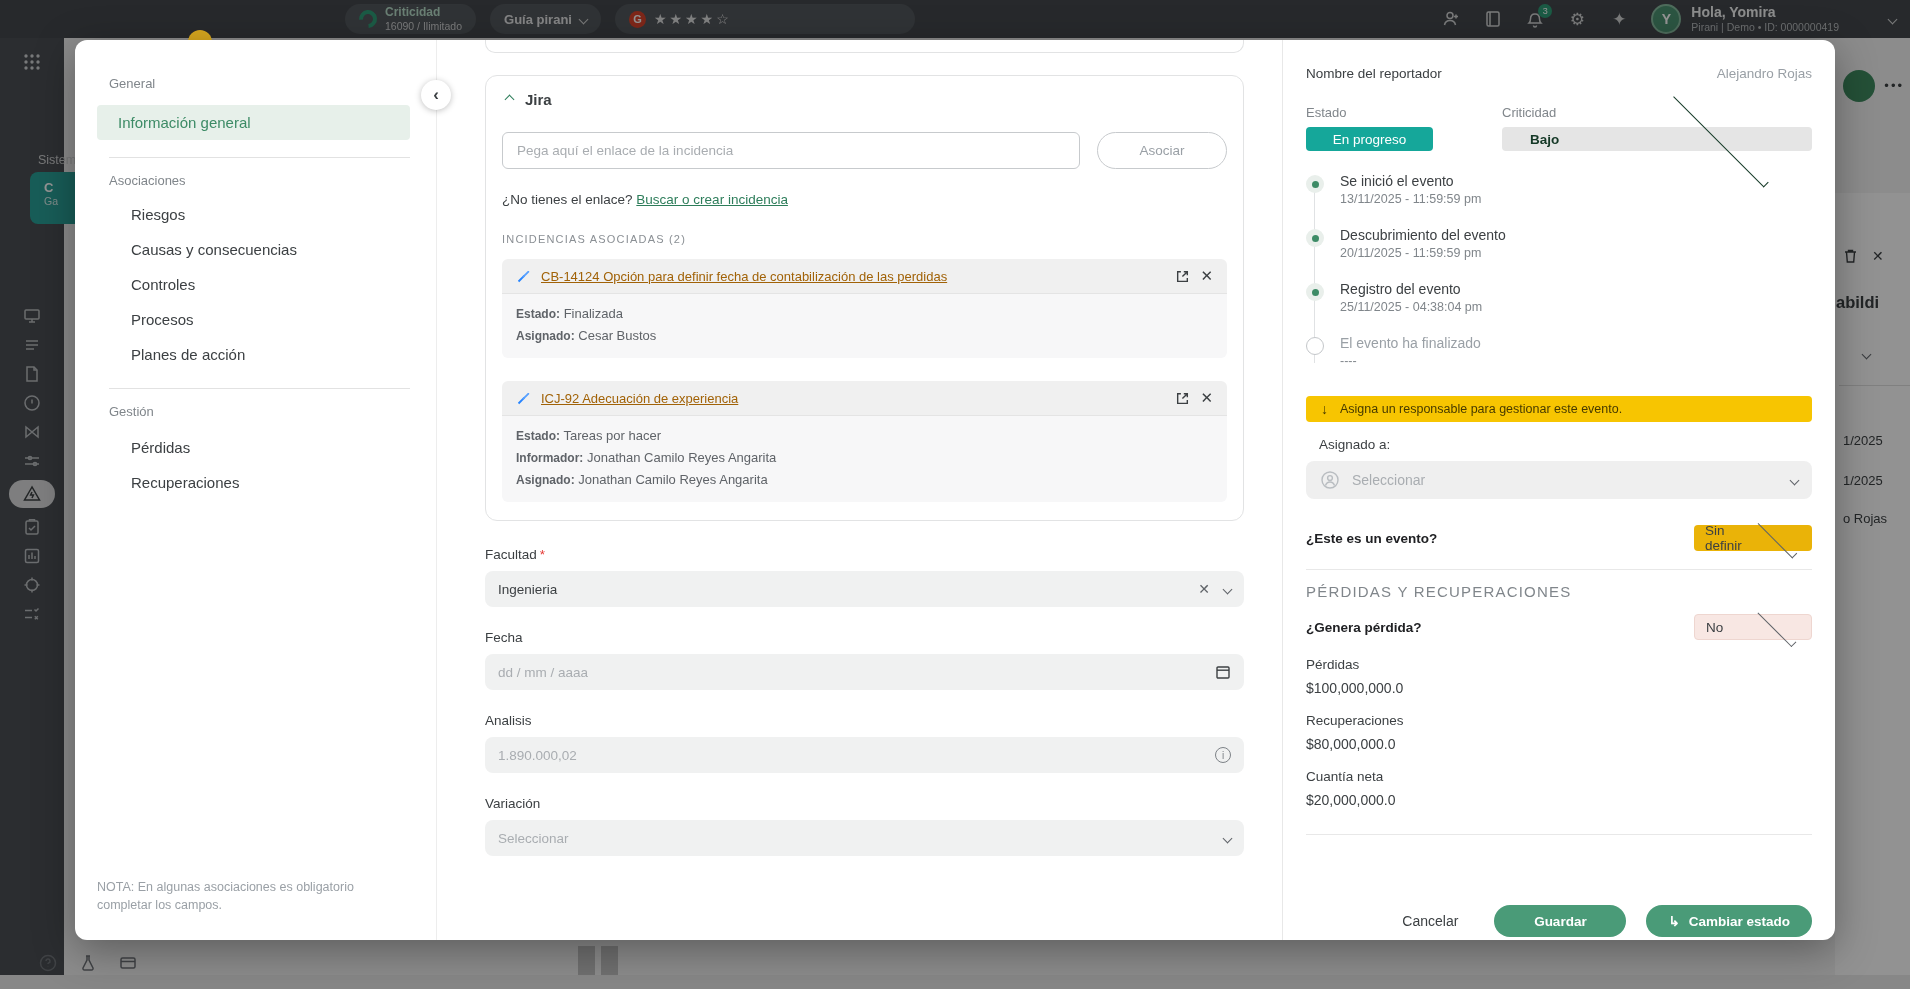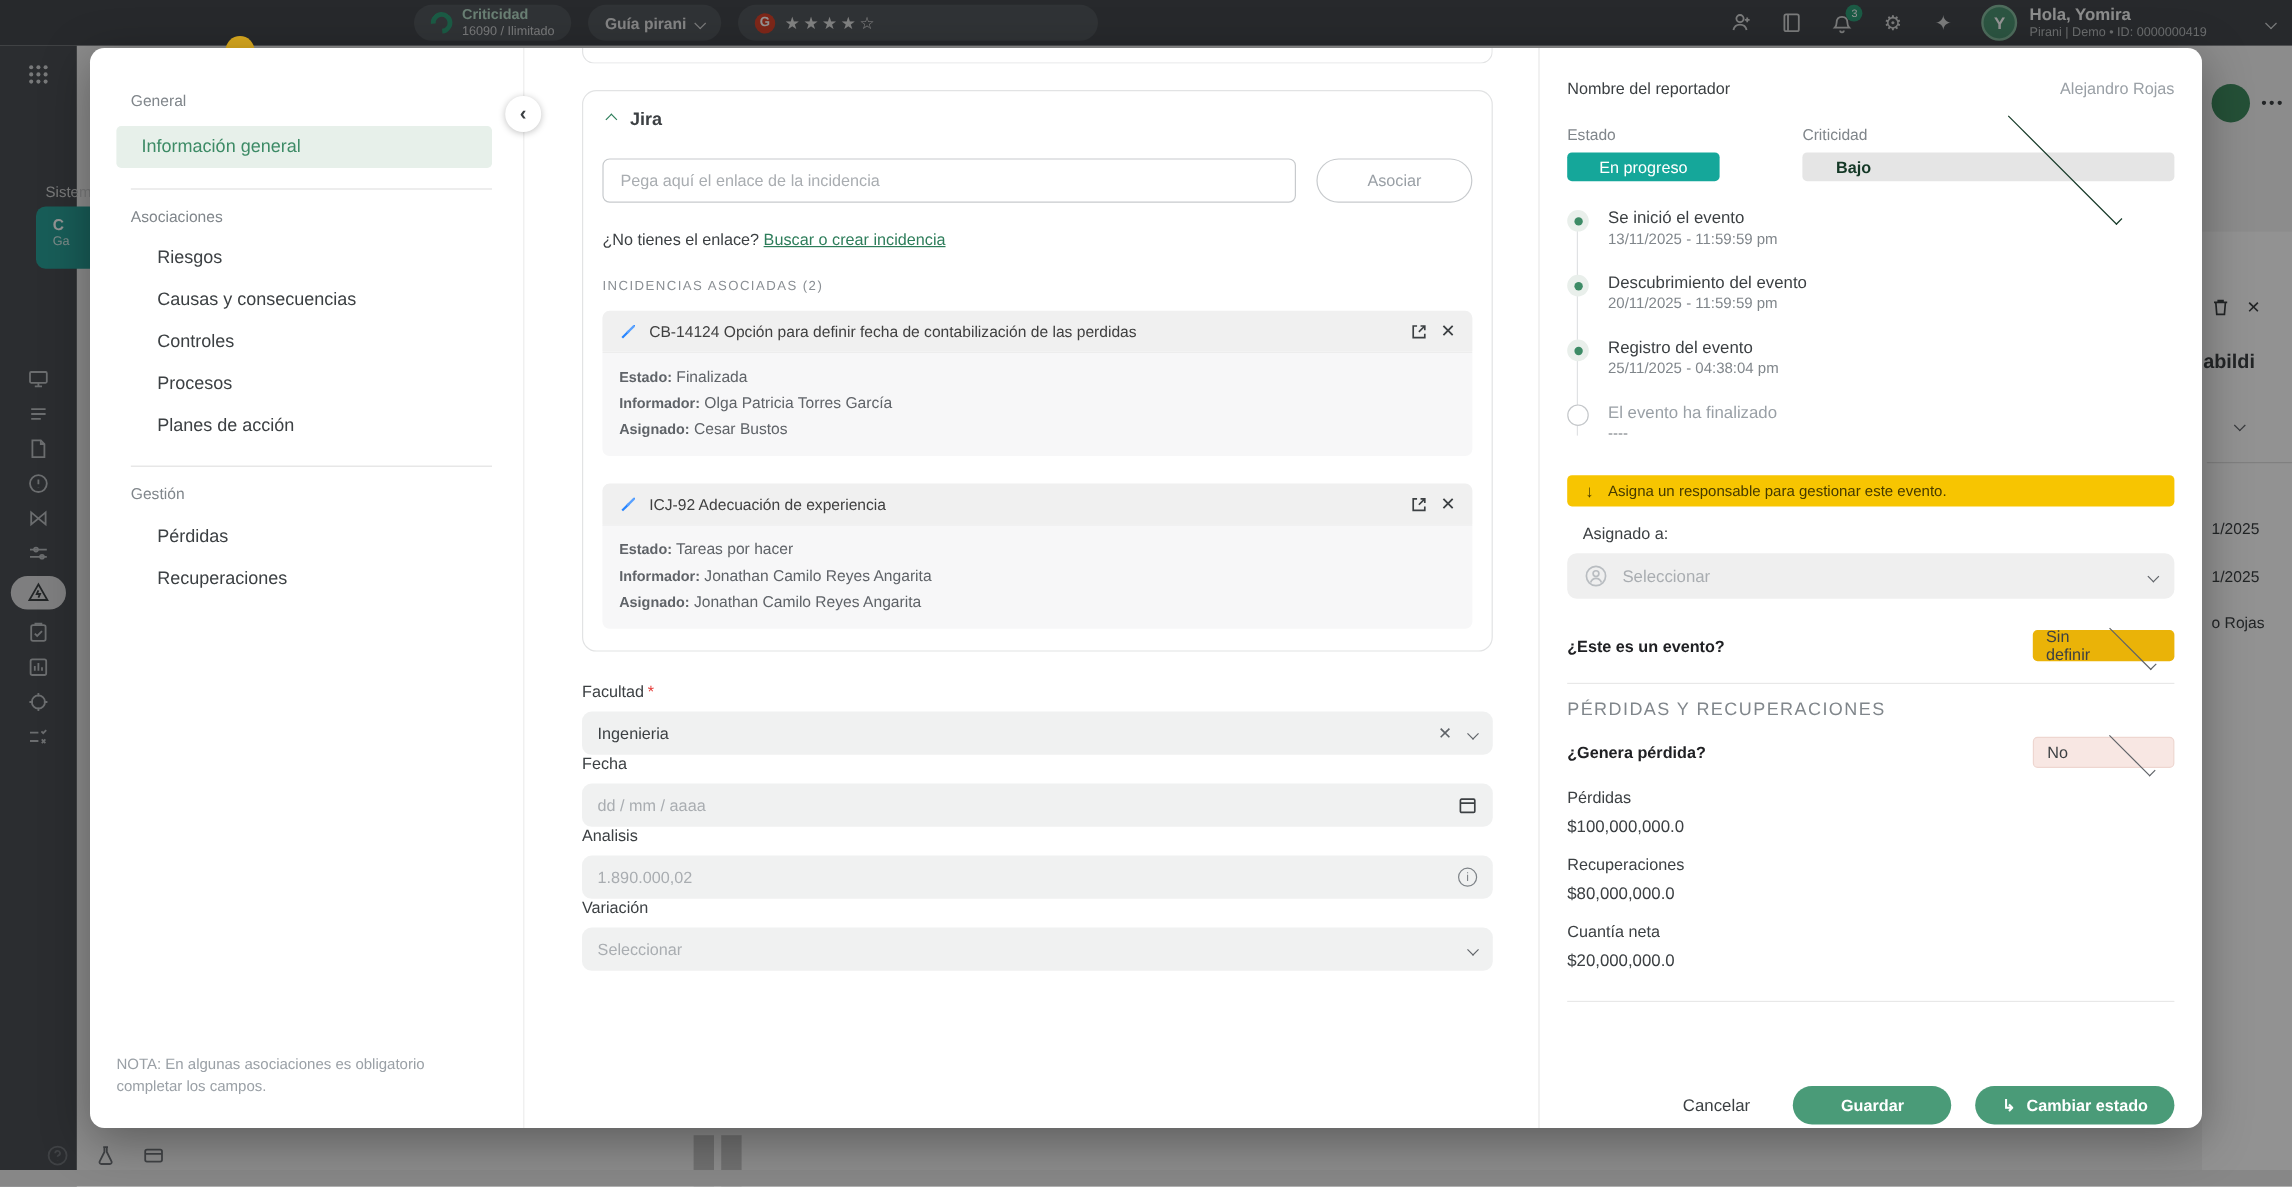--- a/index.html
+++ b/index.html
@@ -85,27 +85,27 @@
   .jira-row { display:flex; align-items:center; gap:17px; margin-top:24px; }
   .txt-input { flex:1; height:37px; border:1px solid #c7cacd; border-radius:6px; padding:0 14px; font-size:13.5px; font-family:inherit; color:#3c4043; background:#fff; }
   .txt-input::placeholder { color:#a9adb1; }
   .assoc-btn { width:130px; height:37px; border:1px solid #c7cacd; border-radius:19px; background:#fff; color:#9aa0a6; font-size:13.5px; font-family:inherit; }
   .nolink { margin-top:23px; font-size:13.5px; color:#3c4043; }
   .nolink a { color:#2d7d5a; text-decoration:underline; cursor:pointer; }
   .inc-header { margin-top:26px; font-size:11px; color:#8a8f94; letter-spacing:1.2px; }
   .inc { margin-top:14px; }
   .inc + .inc { margin-top:23px; }
   .inc-head { background:#f0f0f0; border-radius:6px 6px 0 0; padding:0 14px; height:34px; display:flex; align-items:center; gap:10px; }
-  .inc-link { color:#404040; font-size:13px; cursor:pointer; }
+  .inc-link { color:#a16207; font-size:13px; text-decoration:underline; cursor:pointer; }
   .inc-spacer { flex:1; }
   .inc-x { color:#3c4043; font-size:15px; cursor:pointer; }
   .inc-body { background:#f7f7f8; border-top:1px solid #e4e4e4; border-radius:0 0 6px 6px; padding:9px 14px 11px; }
   .inc-line { font-size:13px; color:#5f6368; line-height:22px; }
   .inc-line .lbl { font-weight:bold; font-size:12px; color:#5f6368; }
-  .field { }
+  .field { margin-top:23px; }
   .field-label { font-size:13.5px; color:#3c4043; }
   .req { color:#e53935; margin-left:3px; }
   .control { margin-top:9px; height:36px; background:#f0f1f1; border-radius:8px; display:flex; align-items:center; padding:0 13px; gap:14px; }
   .ctl-val { flex:1; font-size:13.5px; color:#3c4043; }
   .ctl-ph { flex:1; font-size:13.5px; color:#a9adb1; }
   .ctl-x { color:#5f6368; font-size:14px; cursor:pointer; }
   .info-i { width:16px; height:16px; border:1.4px solid #7d8287; border-radius:50%; color:#7d8287; font-size:10px; display:flex; align-items:center; justify-content:center; }
   .info-i::after { content:"i"; }
 
   
@@ -387,21 +387,20 @@
           <span class="inc-link">CB-14124 Opción para definir fecha de contabilización de las perdidas</span>
           <span class="inc-spacer"></span>
           <svg width="15" height="15" viewBox="0 0 14 14">
               <path d="M5.5 2.5H2.5v9h9V8.5" fill="none" stroke="#3c4043" stroke-width="1.3"></path>
               <path d="M8.2 2.5h3.3v3.3M11.3 2.7L6.9 7.1" fill="none" stroke="#3c4043" stroke-width="1.3"></path>
             </svg>
           <span class="inc-x">✕</span>
         </div>
         <div class="inc-body">
           <div class="inc-line"><span class="lbl">Estado:</span> <span>Finalizada</span></div>
-          <div class="inc-line"><span class="lbl">Informador:</span> <span>Olga Patricia Torres García</span></div>
           <div class="inc-line"><span class="lbl">Asignado:</span> <span>Cesar Bustos</span></div>
         </div>
       </div>
 
       <div class="inc">
         <div class="inc-head">
           <svg width="15" height="15" viewBox="0 0 16 16">
               <path d="M2 12.6L8.2 6.4l1.4 1.4-6.2 6.2z" fill="#2684FF"></path>
               <path d="M6.4 8.2L12.6 2l1.4 1.4-6.2 6.2z" fill="#57a0ff"></path>
               <path d="M12.6 2h1.4v1.4z" fill="#2684FF"></path>

